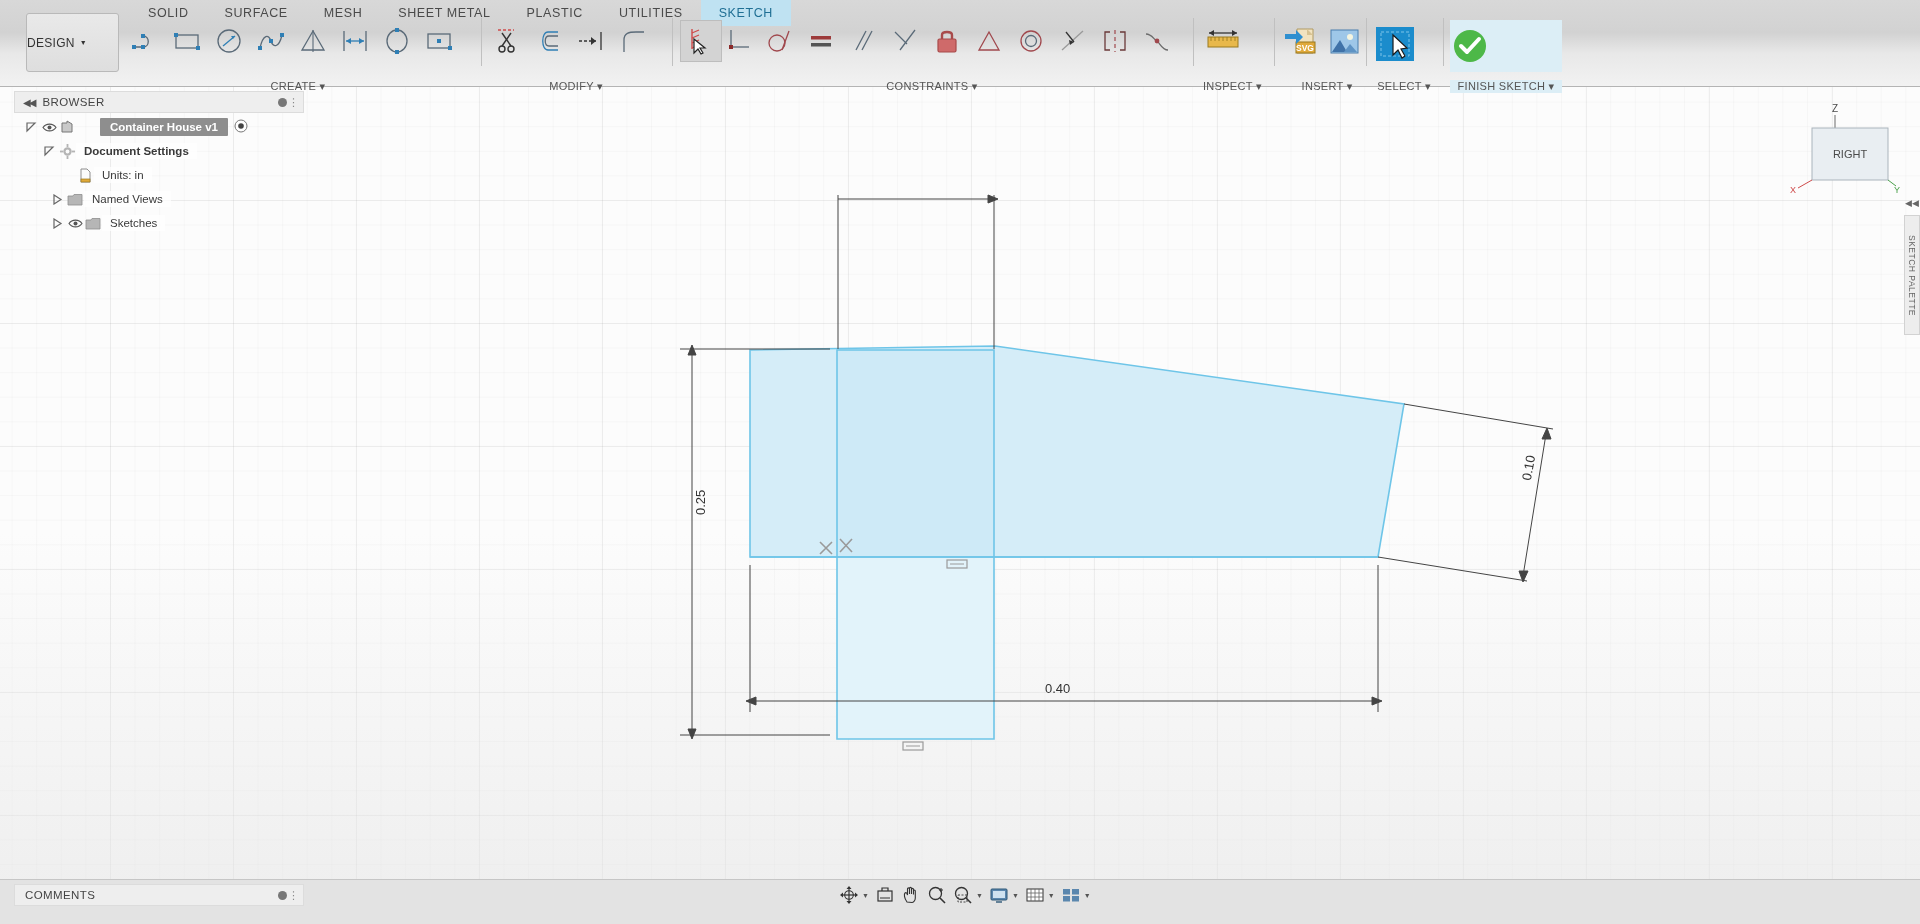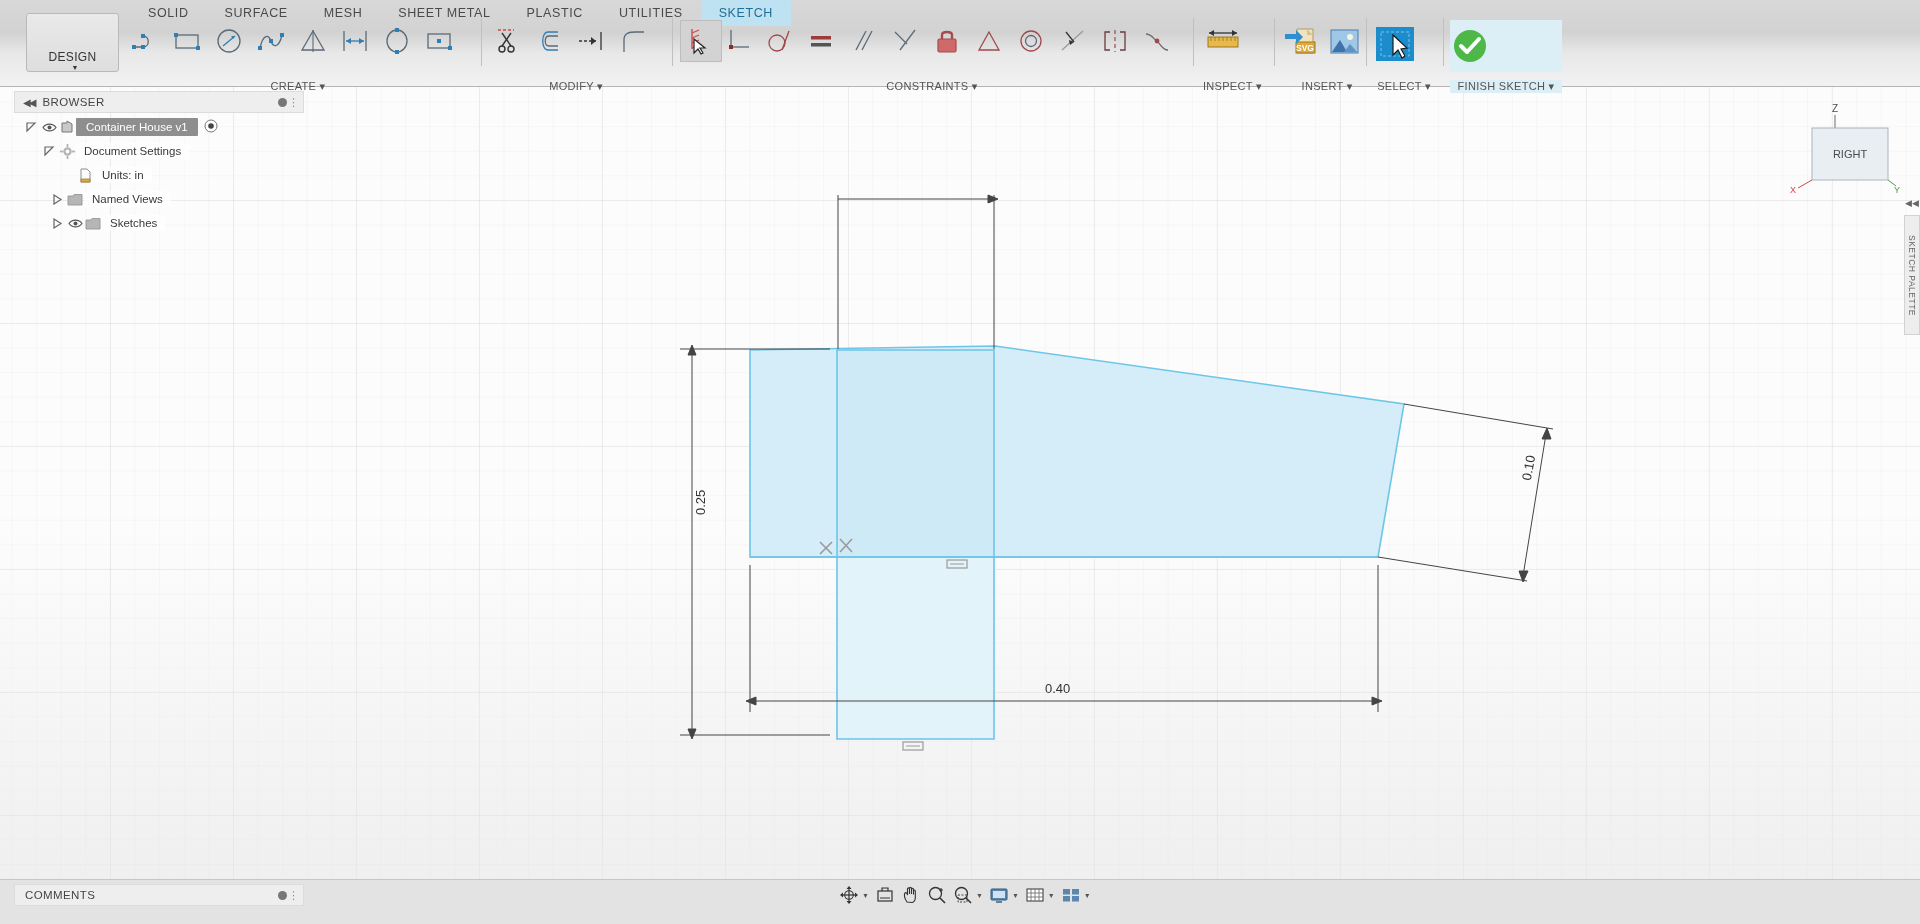--- a/index.html
+++ b/index.html
@@ -14,24 +14,23 @@
   .toolbar {
     position: absolute; top: 0; left: 0; width: 1920px; height: 87px;
     background: linear-gradient(to bottom, #d8d8d8 0%, #d2d2d2 38%, #e8e8e8 62%, #f2f2f2 100%);
     border-bottom: 1px solid #b4b4b4;
     z-index: 40;
   }
   .design-btn {
     position: absolute; left: 26px; top: 13px; width: 93px; height: 59px;
     background: linear-gradient(to bottom,#e9e9e9,#dedede);
     border: 1px solid #b9b9b9; border-radius: 3px;
-    display: flex; align-items: center; justify-content: flex-end;
+    display: flex; align-items: center; justify-content: flex-start;
     font-size: 12px; color: #333; letter-spacing: .3px;
     cursor: pointer;
-    flex-direction: column;
   }
   .ws-tabs { position: absolute; left: 130px; top: 0; height: 26px; display: flex; }
   .ws-tab {
     padding: 0 18px; height: 26px; line-height: 26px;
     font-size: 12.5px; color: #4a4a4a; letter-spacing: .6px; cursor: pointer;
   }
   .ws-tab.active { background: #bfe2f2; color: #1f6f94; font-weight: normal; }
 
   .grp { position: absolute; top: 20px; display: flex; align-items: flex-start; height: 60px; }
   .icon-btn {
@@ -54,21 +53,21 @@
   }
   .browser-hdr .caret { font-size: 10px; color: #555; padding: 0 8px; letter-spacing:-2px; }
   .browser-hdr .ttl { font-size: 11.5px; color: #444; letter-spacing: .4px; }
   .browser-hdr .pin { position: absolute; right: 16px; width: 9px; height: 9px; border-radius: 50%; background: #777; }
   .browser-hdr .pin2 { position: absolute; right: 4px; font-size: 11px; color: #888; }
 
   .tree { position: absolute; left: 14px; top: 115px; width: 300px; z-index: 25; font-size: 11.5px; color: #3a3a3a; }
   .tnode { display: flex; align-items: center; height: 24px; cursor: pointer; }
   .tw { display: inline-flex; align-items: center; justify-content: center; width: 18px; height: 18px; flex: 0 0 18px; }
   .tlabel { padding: 2px 8px; background: rgba(255,255,255,0.72); border-radius: 1px; white-space: nowrap; }
-  .tnode.root .tlabel { background: #8e8e8e; color: #fff; font-weight: normal; padding: 3px 10px; }
+  .tnode.root .tlabel { background: #8e8e8e; color: #fff; font-weight: bold; padding: 3px 10px; margin-left: 24px; }
 
   
   .canvas {
     position: absolute; left: 0; top: 87px; width: 1920px; height: 808px;
     background-color: #fcfcfc;
     background-image:
       linear-gradient(to right, rgba(0,0,0,0.045) 1px, transparent 1px),
       linear-gradient(to bottom, rgba(0,0,0,0.045) 1px, transparent 1px),
       linear-gradient(to right, rgba(0,0,0,0.022) 1px, transparent 1px),
       linear-gradient(to bottom, rgba(0,0,0,0.022) 1px, transparent 1px);
@@ -488,21 +487,21 @@
       </span>
       <span class="tlabel">Container House v1</span>
       <span style="margin-left:6px;">
         <svg width="14" height="14">
             <circle cx="7" cy="7" r="6" fill="#fff" stroke="#777" stroke-width="1"></circle>
           <circle cx="7" cy="7" r="2.8" fill="#444"></circle>
           </svg>
       </span>
     </div>
 
-    <div class="tnode" style="padding-left:26px;">
+    <div class="tnode" style="padding-left:26px;font-weight:bold;">
       <span class="tw">
         <svg width="11" height="11">
             <path d="M1,1 L9,1 L1,9 Z" fill="none" stroke="#666" stroke-width="1.2"></path>
           </svg>
       </span>
       <span class="tw">
         <svg width="15" height="15" viewBox="0 0 15 15">
           <circle cx="7.5" cy="7.5" r="4.2" fill="#b4b4b4"></circle>
           <circle cx="7.5" cy="7.5" r="1.9" fill="#fafafa"></circle>
           <g fill="#b4b4b4">

